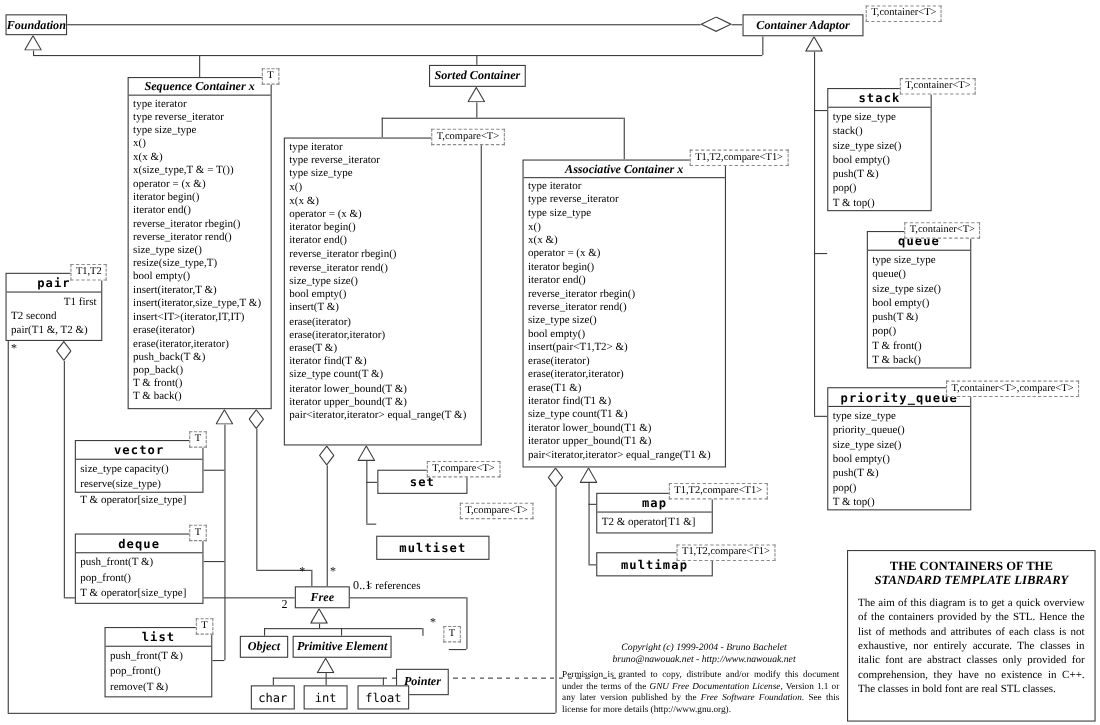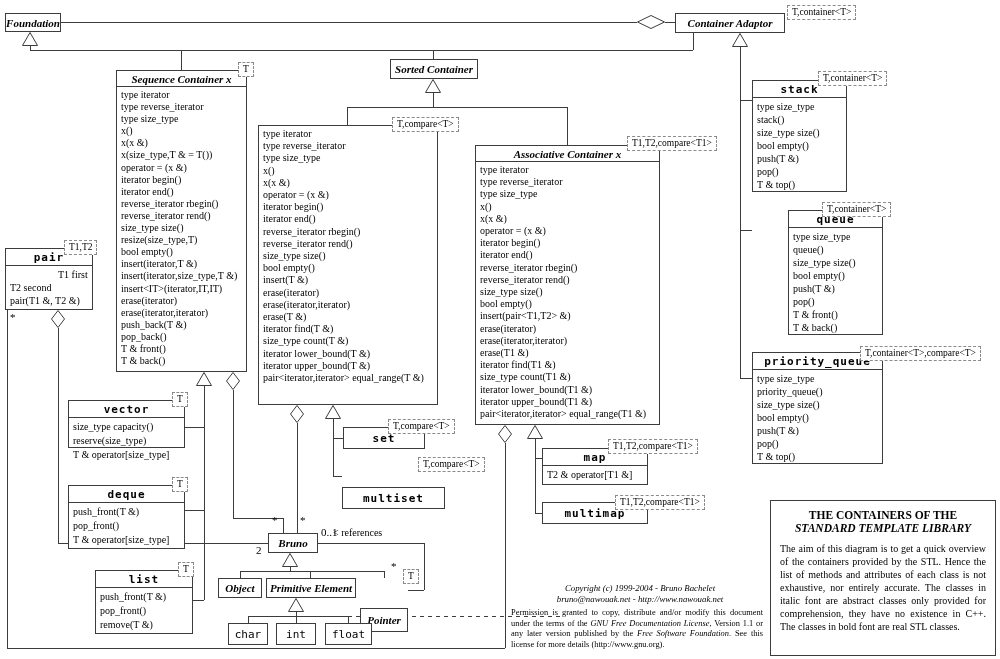--- a/index.html
+++ b/index.html
@@ -315,21 +315,21 @@
         <div class="member" style="line-height: 13px;">priority_queue()</div>
         <div class="member" style="line-height: 13px;">size_type size()</div>
         <div class="member" style="line-height: 13px;">bool empty()</div>
         <div class="member" style="line-height: 13px;">push(T &amp;)</div>
         <div class="member" style="line-height: 13px;">pop()</div>
         <div class="member" style="line-height: 13px;">T &amp; top()</div>
       </div>
     </div>
     <div class="tpl-tag" style="left: 860px; top: 346px;">T,container&lt;T&gt;,compare&lt;T&gt;</div>
     <div class="class-box abstract title-only" style="left: 268px; top: 533px; width: 50px; height: 20px;">
-      <div class="class-title">Bruno</div>
+      <div class="class-title">Free</div>
     </div>
     <div class="class-box abstract title-only" style="left: 218px; top: 578px; width: 44px; height: 20px;">
       <div class="class-title">Object</div>
     </div>
     <div class="class-box abstract title-only" style="left: 266px; top: 578px; width: 90px; height: 20px;">
       <div class="class-title">Primitive Element</div>
     </div>
     <div class="class-box abstract title-only" style="left: 360px; top: 608px; width: 48px; height: 24px;">
       <div class="class-title">Pointer</div>
     </div>

